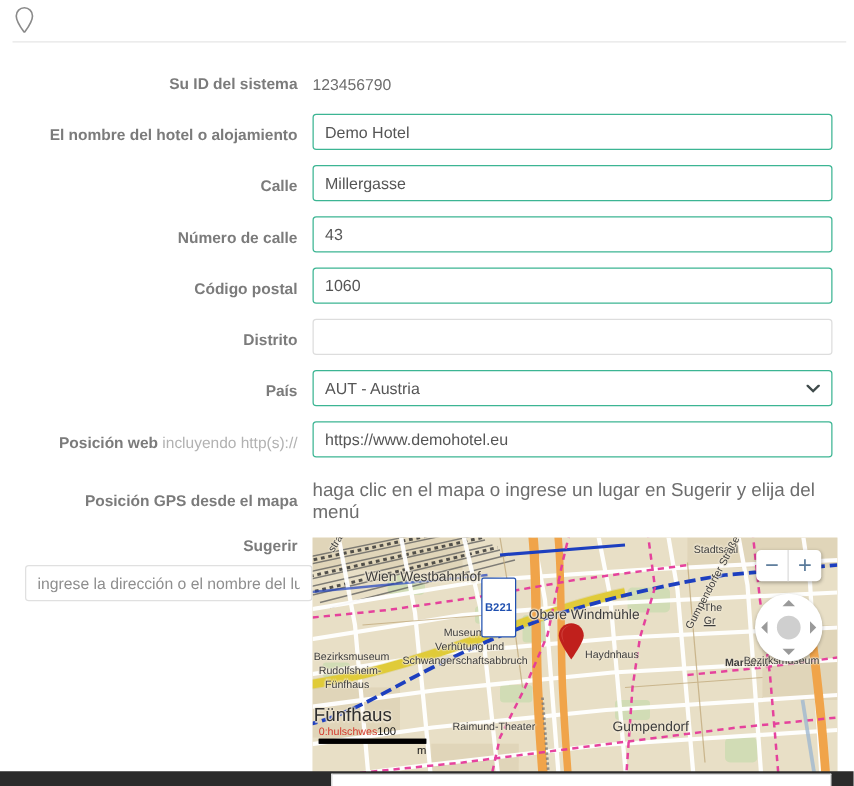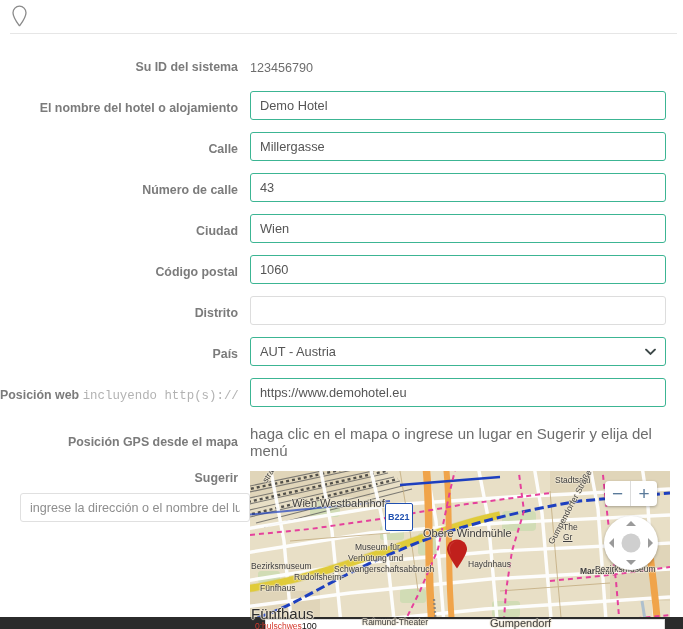--- a/index.html
+++ b/index.html
@@ -56,21 +56,20 @@
     padding-top: 7px;
     font-size: 12.4px;
     font-weight: bold;
     color: #7b7b7b;
     line-height: 1.25;
     white-space: nowrap;
   }
   .label .muted {
     font-weight: normal;
     color: #b2b2b2;
-    font-family: Liberation Mono, monospace;
   }
   .field { flex: 1 1 auto; padding-right: 17px; }
 
   .static-val {
     font-size: 12.6px;
     color: #6d6d6d;
     padding-top: 7px;
     line-height: 1.2;
   }
   .hint-val {
@@ -243,21 +242,21 @@
 
   .roadbadge {
     position: absolute;
     z-index: 5;
     font-size: 9px;
     color: #2050b0;
     font-weight: bold;
     background: #fff;
     border: 1px solid #2050b0;
     border-radius: 2px;
-    padding: 8px 2px;
+    padding: 18px 2px;
   }
 
   
   .bottom-strip {
     position: absolute;
     left: 0; bottom: 0;
     width: 683px; height: 12px;
     background: #2b2b2b;
   }
   .bottom-strip .inputfrag {
@@ -306,26 +305,20 @@
       </div>
     </div>
 
     <div class="row">
       <div class="label">Número de calle</div>
       <div class="field">
         <input class="txt" type="text" value="43" style="">
       </div>
     </div>
 
-    <div class="row">
-      <div class="label">Ciudad</div>
-      <div class="field">
-        <input class="txt" type="text" value="Wien" style="">
-      </div>
-    </div>
 
     <div class="row">
       <div class="label">Código postal</div>
       <div class="field">
         <input class="txt" type="text" value="1060" style="">
       </div>
     </div>
 
     <div class="row">
       <div class="label">Distrito</div>
@@ -467,23 +460,23 @@
         </svg>
 
         <div class="roadbadge" style="left:135px; top:32px;">B221</div>
 
         <div class="maplabel med" style="left:42px; top:26px;">Wien Westbahnhof</div>
         <div class="maplabel sm" style="left:305px; top:4px;">Stadtsaal</div>
         <div class="maplabel med" style="left:173px; top:56px;text-align:right;">Obere Windmühle</div>
         <div class="maplabel sm" style="left:218px; top:88px;">Haydnhaus</div>
         <div class="maplabel sm" style="left:105px; top:71px;">Museum für</div>
         <div class="maplabel sm" style="left:98px;  top:82px;">Verhütung und</div>
-        <div class="maplabel sm" style="left:84px;  top:93px;">Schwangerschaftsabbruch</div>
+        <div class="maplabel sm" style="left:72px;  top:93px;">Schwangerschaftsabbruch</div>
         <div class="maplabel sm" style="left:1px;   top:90px;">Bezirksmuseum</div>
-        <div class="maplabel sm" style="left:5px;   top:101px;margin-left:39px;">Rudolfsheim-</div>
+        <div class="maplabel sm" style="left:5px;   top:101px;">Rudolfsheim-</div>
         <div class="maplabel sm" style="left:10px;  top:112px;">Fünfhaus</div>
         <div class="maplabel big" style="left:1px;   top:134px;">Fünfhaus</div>
         <div class="maplabel sm" style="left:112px; top:146px;">Raimund-Theater</div>
         <div class="maplabel med" style="left:240px; top:146px;">Gumpendorf</div>
         <div class="maplabel sm" style="left:330px; top:95px;font-weight:bold;">Mariahilf</div>
         <div class="maplabel sm" style="left:345px; top:93px;">Bezirksmuseum</div>
         <div class="maplabel sm" style="left:313px; top:51px;">The</div>
         <div class="maplabel sm" style="left:313px; top:61px;text-decoration:underline;">Gr</div>
         <div class="maplabel sm rot" style="left:296px; top:70px;">Gumpendorfer Straße</div>
         <div class="maplabel sm rot2" style="left:10px;  top:8px;">straße</div>

